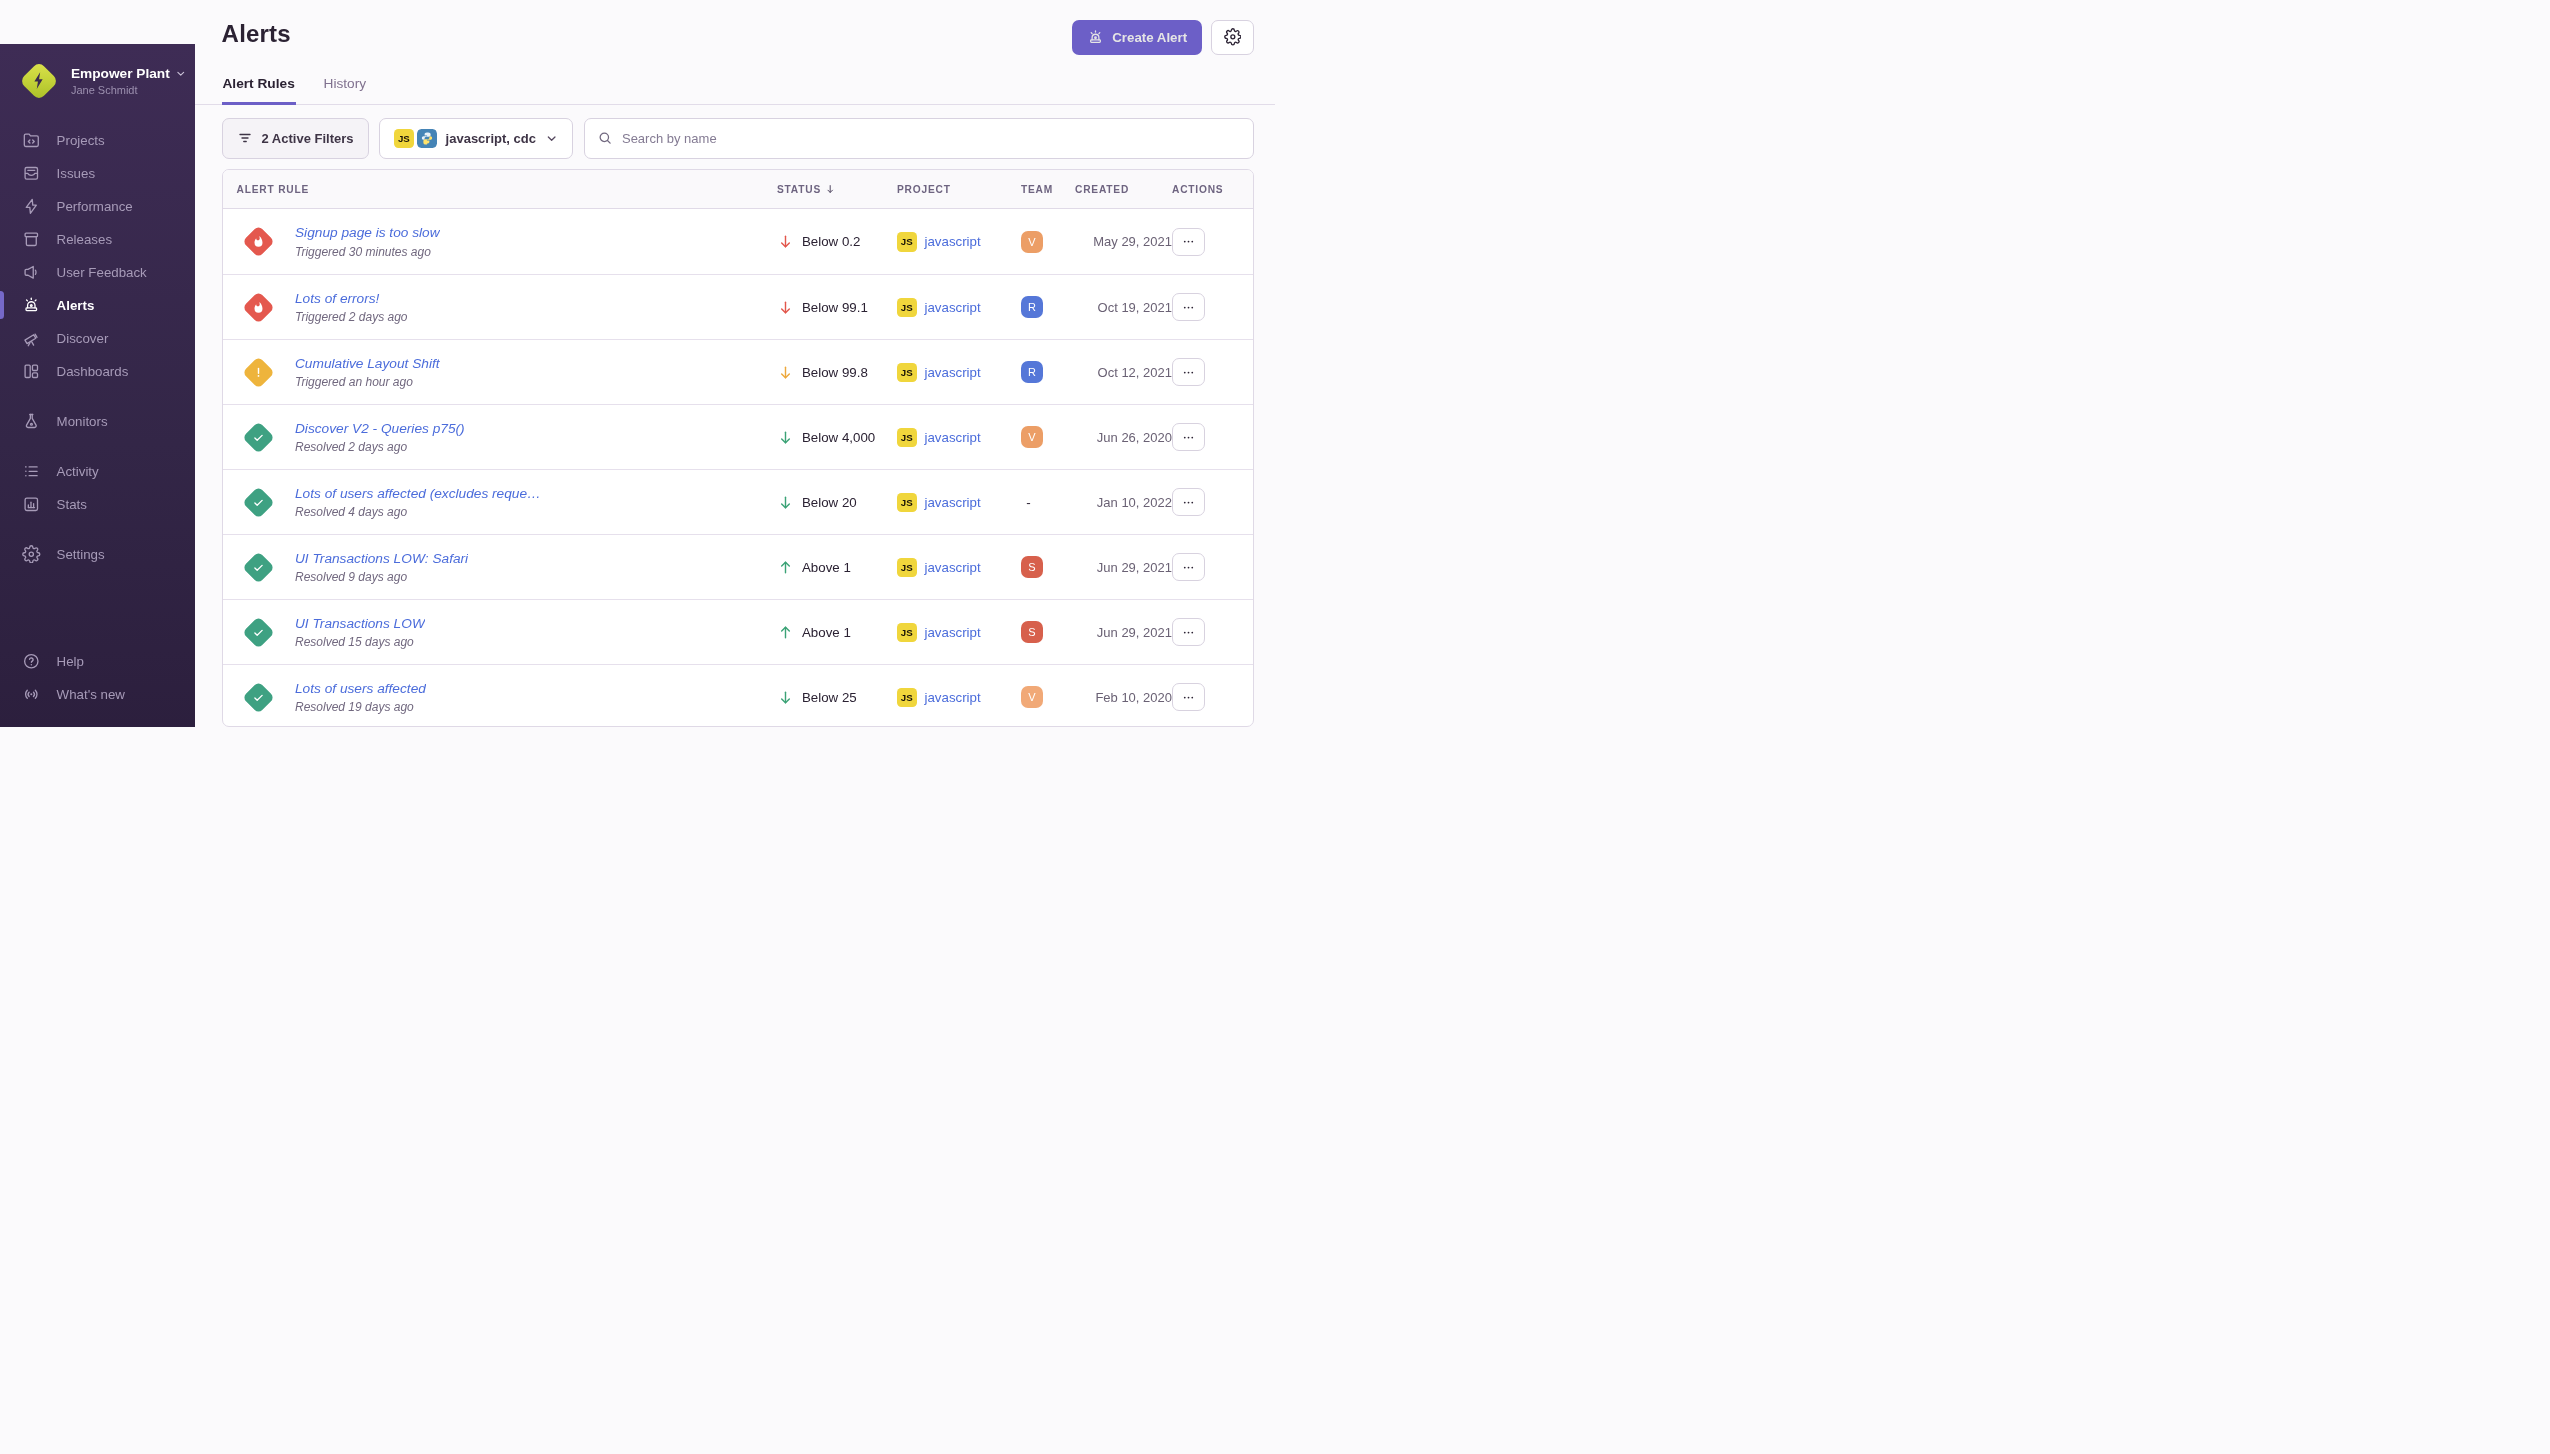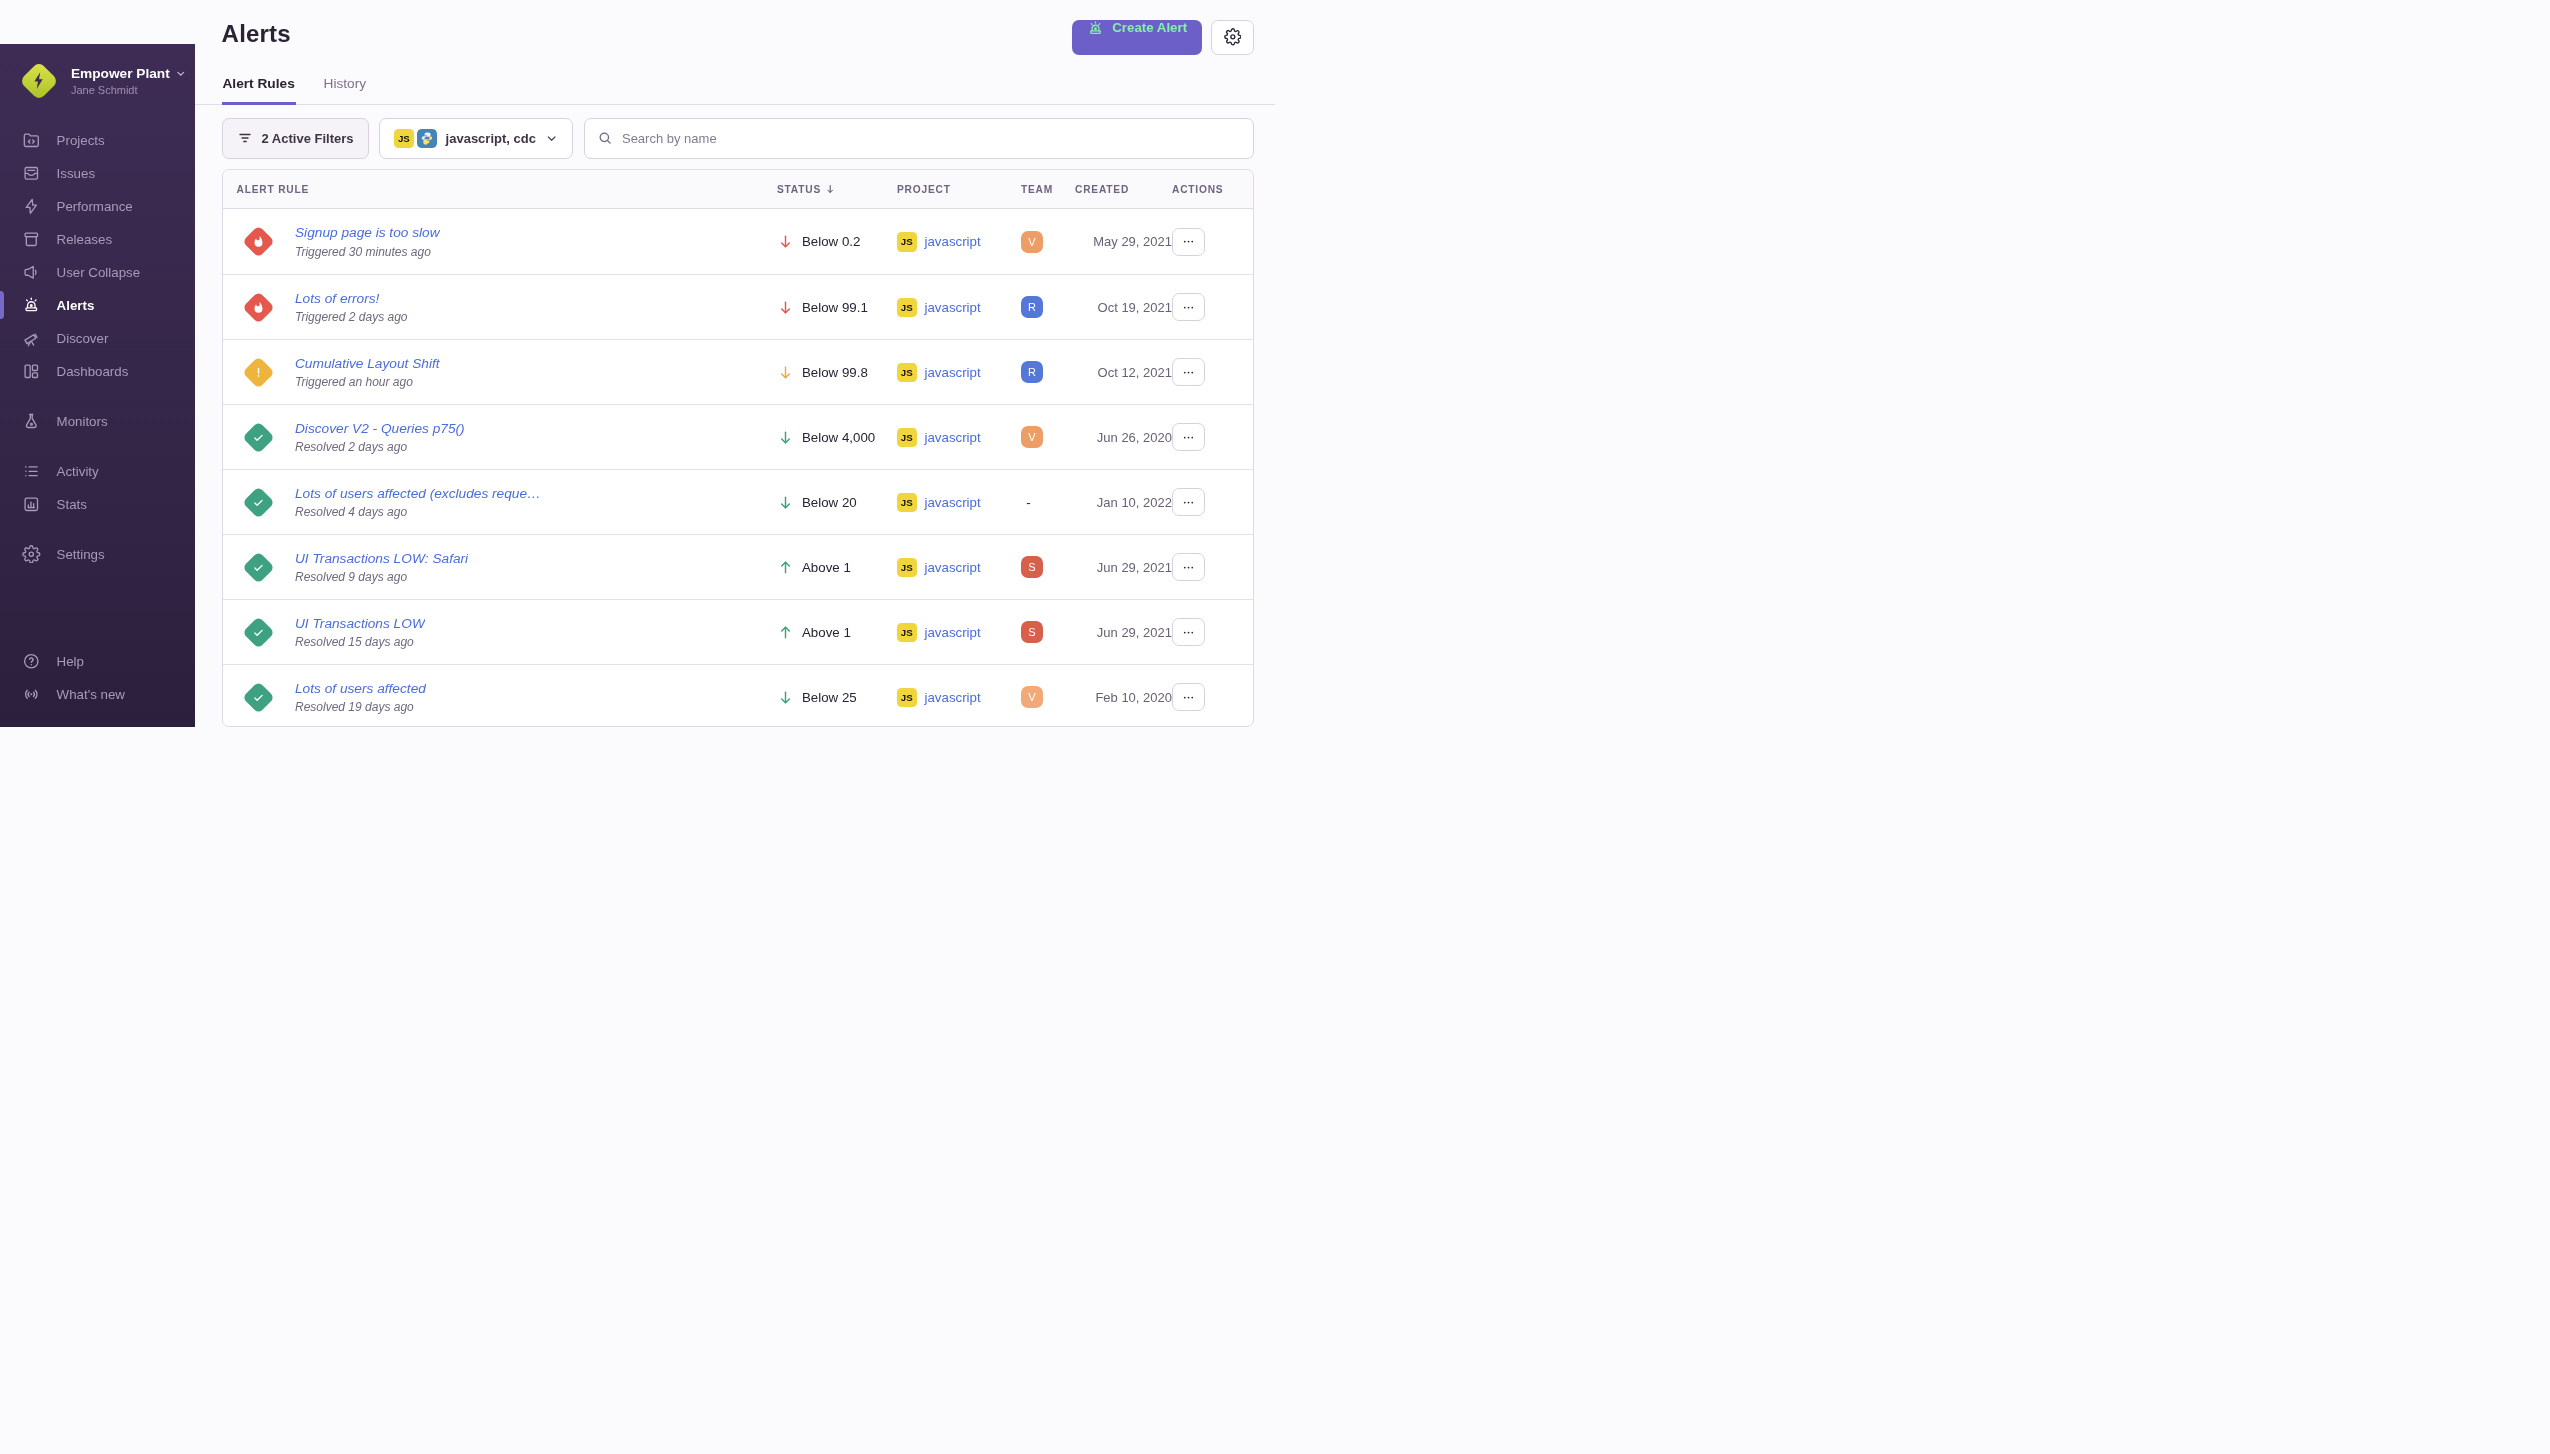--- a/index.html
+++ b/index.html
@@ -33,22 +33,22 @@
   .sidebar-spacer { flex:1; }
   .sidebar-footer { display:flex; flex-direction:column; padding-bottom:12.4px; }
   .sidebar-footer .gap { height:15px; }
 
   
   .main { flex:1; display:flex; flex-direction:column; min-width:0; }
   .page-head { display:flex; align-items:flex-start; justify-content:space-between;
     padding:19.5px 21px 0 26.6px; }
   .page-title { font-size:24px; font-weight:700; color:#2B2233; letter-spacing:0.2px; }
   .head-actions { display:flex; gap:8.9px; }
-  .btn-primary { display:flex; align-items:flex-start; gap:8px; height:35px; padding:0 15px;
-    background:#6C5FC7; color:#86efac; font-size:13.3px; font-weight:700; border:none;
+  .btn-primary { display:flex; align-items:center; gap:8px; height:35px; padding:0 15px;
+    background:#6C5FC7; color:#e5e5e5; font-size:13.3px; font-weight:700; border:none;
     border-radius:7px; cursor:pointer; font-family:inherit; }
   .btn-primary svg { width:17px; height:17px; }
   .btn-icon { width:43px; height:35px; background:#fff; border:0.9px solid #D8D2E0;
     border-radius:7px; display:flex; align-items:center; justify-content:center; cursor:pointer; }
   .btn-icon svg { width:17.7px; height:17.7px; color:#2B2233; }
 
   .tabs-row { display:flex; gap:27px; padding:0 26.6px; margin-top:16px;
     border-bottom:0.9px solid #E2DCE9; }
   .tab { font-size:13.7px; padding:5.3px 0.9px 11.5px; cursor:pointer; color:#80718F;
     border-bottom:3.5px solid transparent; margin-bottom:-0.9px; }
@@ -170,21 +170,21 @@
             </span>
             <span>Releases</span>
           </div>
           <div class="nav-item">
             <span style="display:flex">
               <svg viewBox="0 0 24 24" fill="none" stroke="currentColor" stroke-width="1.7" stroke-linecap="round" stroke-linejoin="round">
                 <path d="M14.5 4.5 7.8 8.2H5.6C4.7 8.2 4 8.9 4 9.8v4.4c0 .9.7 1.6 1.6 1.6h2.2l6.7 3.7V4.5z"></path>
                 <path d="M17.3 9.3c1 .9 1 4.5 0 5.4"></path>
               </svg>
             </span>
-            <span>User Collapse</span>
+            <span>User Feedback</span>
           </div>
           <div class="nav-item active">
             <span class="active-bar"></span>
             <span style="display:flex">
               <svg viewBox="0 0 24 24" fill="none" stroke="currentColor" stroke-width="1.7" stroke-linecap="round" stroke-linejoin="round">
                 <path d="M7.2 15.3v-3.1a4.8 4.8 0 0 1 9.6 0v3.1"></path>
                 <rect x="5.2" y="15.3" width="13.6" height="3.5" rx="1"></rect>
                 <circle cx="12" cy="12.4" r="1.1"></circle>
                 <path d="M12 2.8v1.6"></path>
                 <path d="m5.9 5.1 1.2 1.2"></path>

